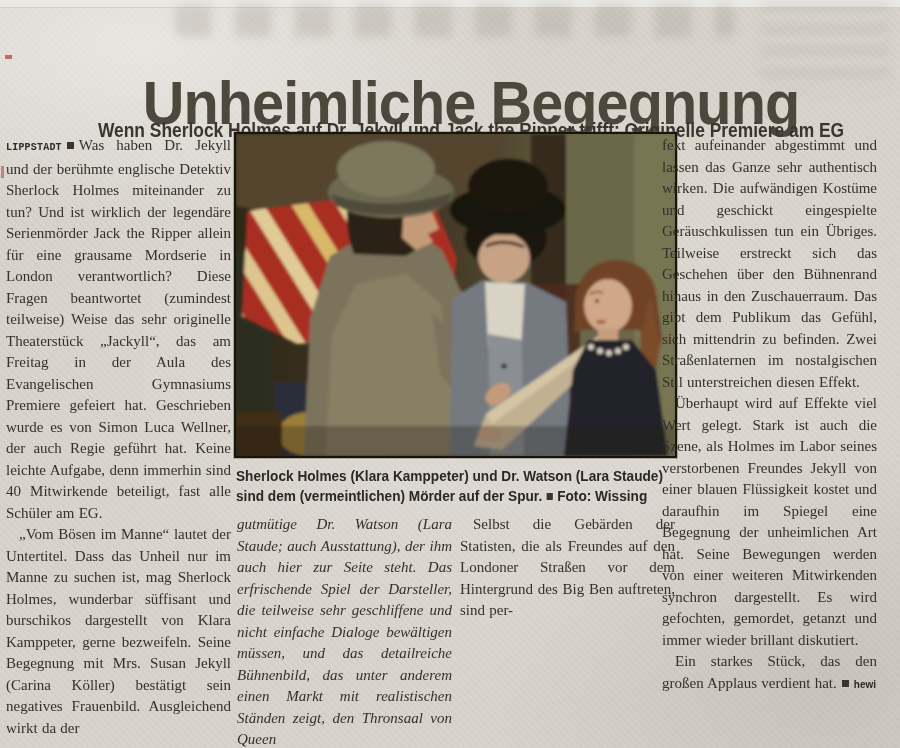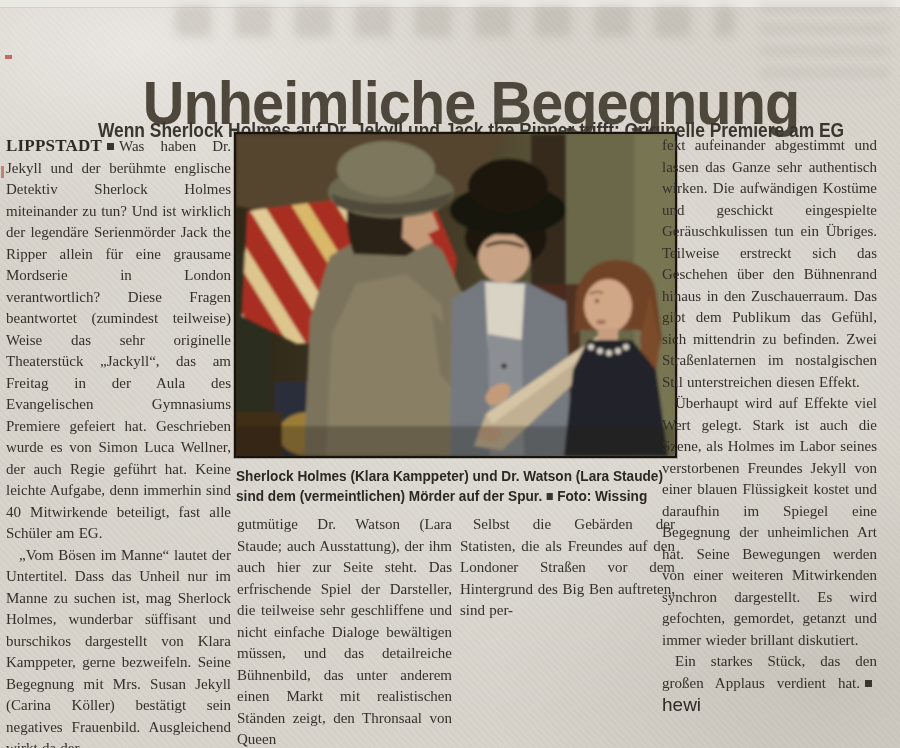--- a/index.html
+++ b/index.html
@@ -32,28 +32,28 @@
   .subheadline{
     position:absolute;top:102px;left:50%;white-space:nowrap;
     transform:translateX(-50%) scaleX(.87);transform-origin:center top;
     font-family:"Liberation Sans", sans-serif;font-weight:bold;
     font-size:20px;line-height:1.1;color:#3a352d;
   }
 
   .col{position:absolute;text-align:justify;font-size:15px;line-height:21.5px;
     color:#34302a;overflow:hidden;hyphens:auto;-webkit-hyphens:auto;word-spacing:.5px;}
   .col-1{left:6px;top:135px;width:225px;height:613px;}
-  .col-2{left:237px;top:514px;width:215px;height:234px;}
+  .col-2{left:237px;top:514px;width:215px;height:234px;font-style:italic;}
   .col-3{left:460px;top:514px;width:215px;height:234px;}
   .col-4{left:662px;top:135px;width:215px;height:613px;}
   .body-p{margin:0;}
   .body-p.indent{text-indent:13px;}
-  .loc{font-family:Liberation Serif, serif;font-weight:bold;font-size:17px;letter-spacing:.2px;color:#2e2a24;}
+  .loc{font-family:Liberation Mono, monospace;font-weight:bold;font-size:10px;letter-spacing:.2px;color:#2e2a24;}
   .sq{display:inline-block;width:7px;height:7px;background:#3a342d;margin:0 5px;position:relative;top:-1px;}
-  .byline{font-family:"Liberation Sans", sans-serif;font-weight:normal;font-size:19px;color:#2e2a24;}
+  .byline{font-family:"Liberation Sans", sans-serif;font-weight:bold;font-size:10px;color:#2e2a24;}
 
   .photo-frame{position:absolute;left:234px;top:132px;width:443px;height:326px;
     border:2px solid #17130e;box-sizing:border-box;background:#3a3322;box-shadow:0 0 0 1px rgba(90,84,72,.35);}
   .photo-frame svg{display:block;width:100%;height:100%;}
 
   .caption{position:absolute;left:236px;top:466px;width:440px;overflow:hidden;}
   .caption-inner{width:500px;transform:scaleX(.88);transform-origin:left top;
     font-family:"Liberation Sans", sans-serif;font-weight:bold;
     font-size:15.5px;line-height:20px;color:#2b2723;text-align:left;}
 </style>

